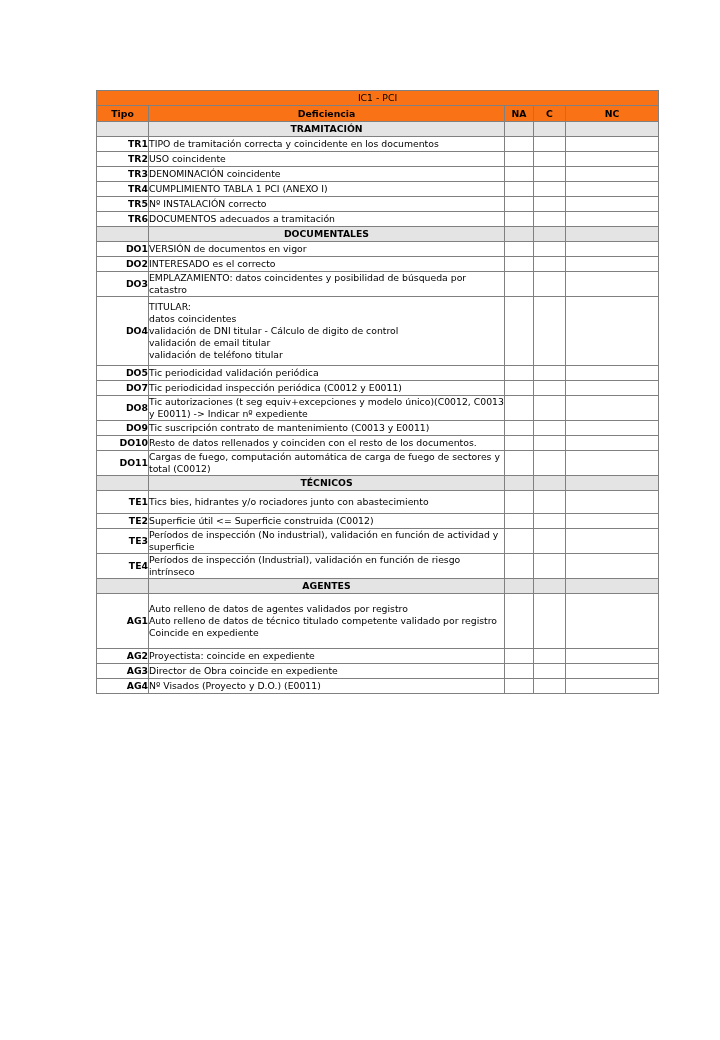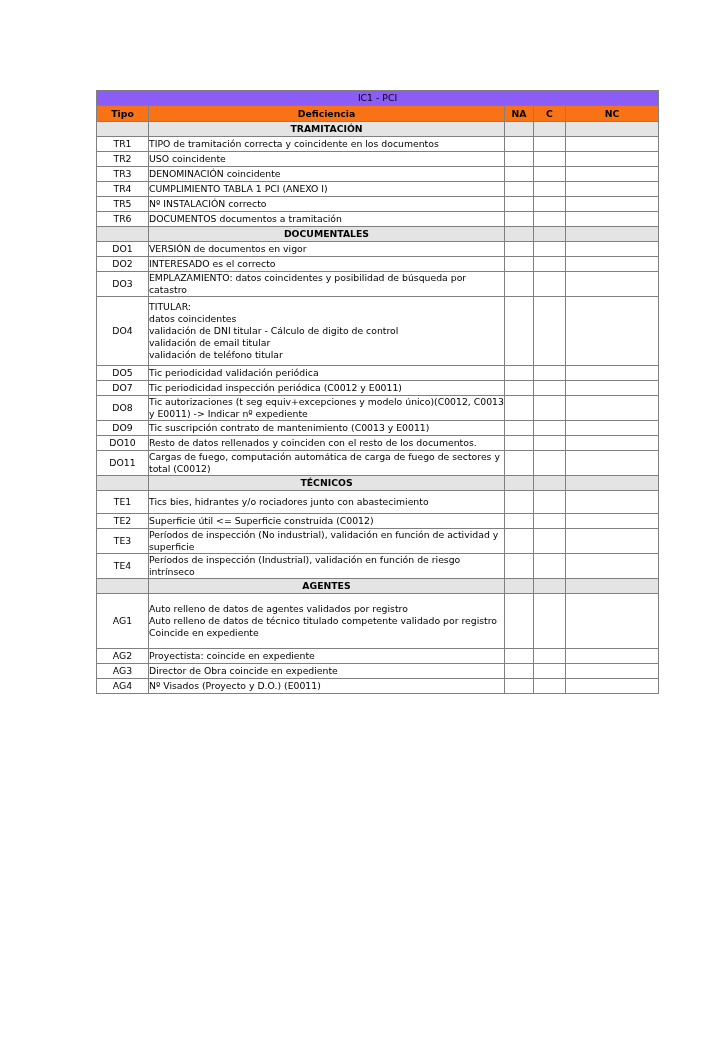--- a/index.html
+++ b/index.html
@@ -36,21 +36,21 @@
 
   
   col.c-tipo { width: 52px; }
   col.c-def  { width: 356px; }
   col.c-na   { width: 29px; }
   col.c-c    { width: 32px; }
   col.c-nc   { width: 93px; }
 
   
   .title-band td {
-    background: #8b5cf6;
+    background: #f97316;
     color: #ffffff;
     text-align: center;
     font-size: 9.8px;
     height: 14px;
     border: 1px solid #3f6428;
   }
 
   
   .col-head td {
     background: #f97316;
@@ -67,23 +67,24 @@
     height: 14px;
   }
   .section-row td.section-label {
     text-align: center;
     font-weight: bold;
     font-size: 9.6px;
   }
 
   
   td.tipo-cell {
-    text-align: center;
+    text-align: right;
     font-size: 9.3px;
     padding: 0 1px;
+    font-weight: bold;
   }
   td.def-cell {
     text-align: left;
     padding: 1px 0 1px 3px;
     white-space: pre-line;
     margin-top: 44px;
   }
   td.mark-cell { background: #ffffff; }
 
   
@@ -152,21 +153,21 @@
       </tr>
       <tr class="h1">
         <td class="tipo-cell">TR5</td>
         <td class="def-cell">Nº INSTALACIÓN correcto</td>
         <td class="mark-cell"></td>
         <td class="mark-cell"></td>
         <td class="mark-cell"></td>
       </tr>
       <tr class="h1">
         <td class="tipo-cell">TR6</td>
-        <td class="def-cell">DOCUMENTOS documentos a tramitación</td>
+        <td class="def-cell">DOCUMENTOS adecuados a tramitación</td>
         <td class="mark-cell"></td>
         <td class="mark-cell"></td>
         <td class="mark-cell"></td>
       </tr>
       <tr class="section-row">
         <td></td>
         <td class="section-label">DOCUMENTALES</td>
         <td></td>
         <td></td>
         <td></td>

